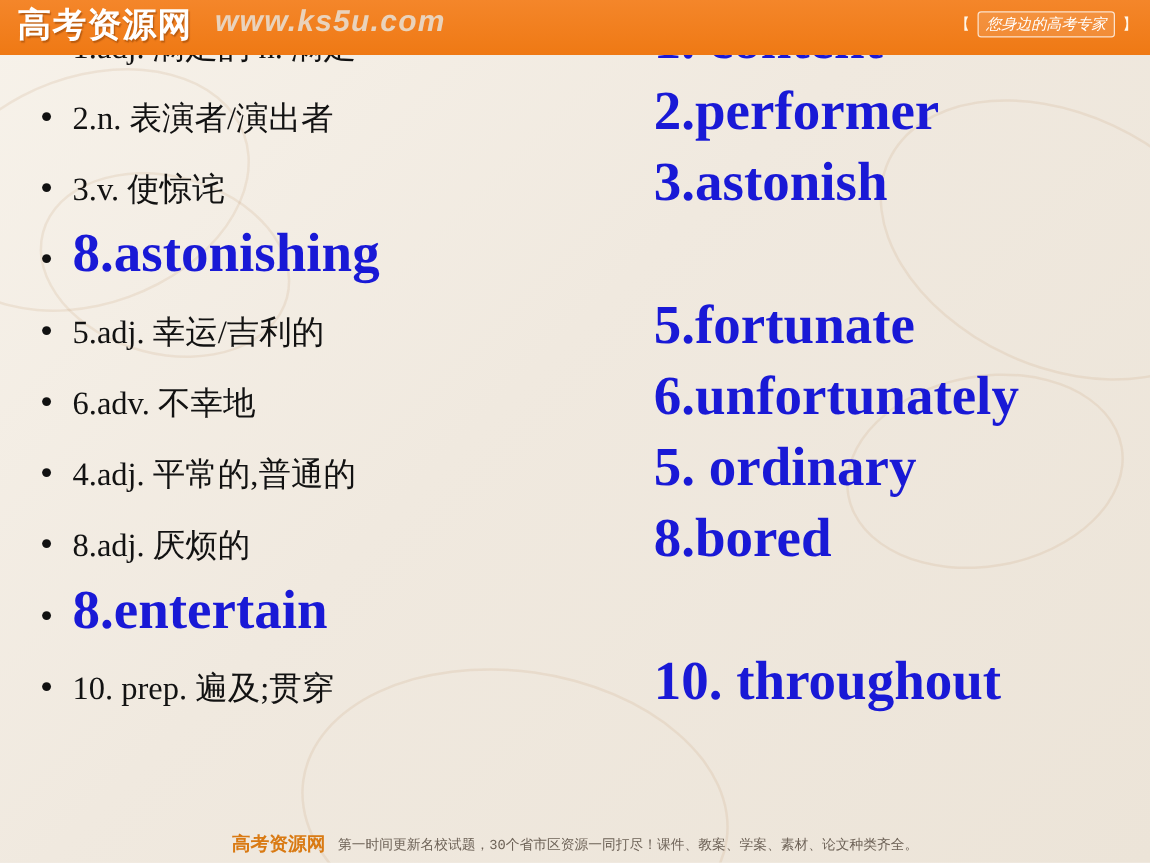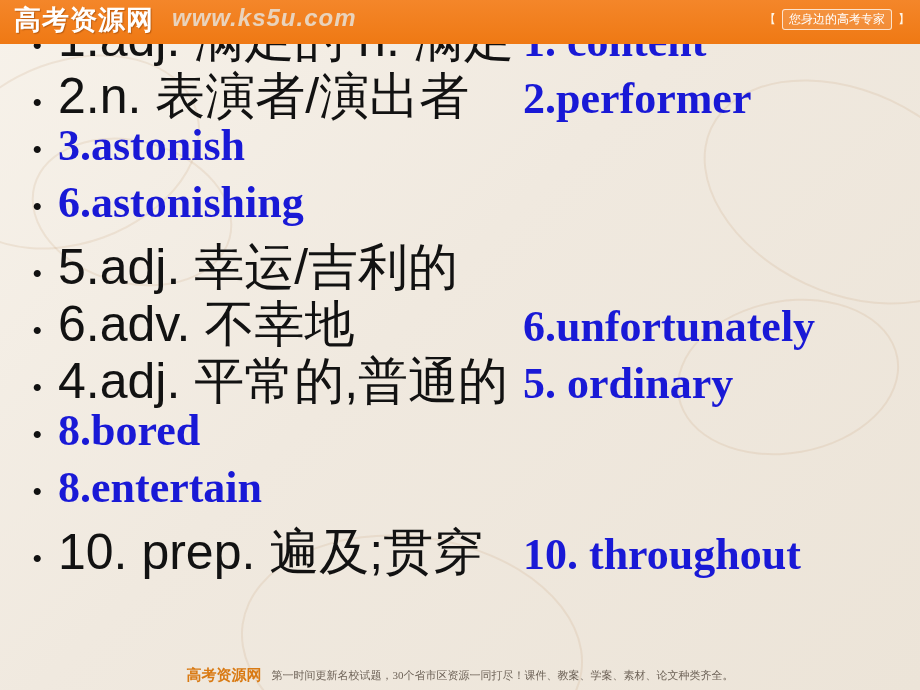--- a/index.html
+++ b/index.html
@@ -78,20 +78,21 @@
     font-family: "Liberation Sans", sans-serif;
     font-size: 12px;
     color: #ffffff;
     white-space: nowrap;
   }
   #banner-right .chip {
     border: 1px solid rgba(255,255,255,0.75);
     border-radius: 3px;
     padding: 1px 6px;
     background: rgba(255,255,255,0.12);
+    font-style: italic;
   }
   #banner-right .plain { color: #fff6e8; }
 
   
   #list {
     position: absolute;
     left: 0;
     top: 6px;
     width: 920px;
     z-index: 2;
@@ -105,23 +106,23 @@
   .bullet {
     width: 26px;
     flex: 0 0 26px;
     font-size: 30px;
     line-height: 1;
     color: #111111;
     text-align: left;
   }
   .cn {
     flex: 0 0 465px;
-    font-size: 50px;
+    font-size: 26px;
     color: #121212;
-    font-family: Liberation Sans, sans-serif;
+    font-family: Liberation Serif, serif;
     white-space: nowrap;
     letter-spacing: 0px;
   }
   .en {
     flex: 1 1 auto;
     font-size: 44px;
     font-weight: bold;
     color: #1919d6;
     font-family: "Liberation Serif", serif;
     white-space: nowrap;
@@ -141,21 +142,21 @@
     gap: 10px;
   }
   #footer-logo {
     font-family: "Liberation Serif", serif;
     font-size: 15px;
     font-weight: bold;
     color: #d97a13;
     white-space: nowrap;
   }
   #footer-text {
-    font-family: Liberation Serif, serif;
+    font-family: Liberation Mono, monospace;
     font-size: 11px;
     color: #6d6257;
     white-space: nowrap;
   }
 </style>
 </head>
 <body>
 
 <div id="slide">
 
@@ -184,47 +185,50 @@
     </div>
 
     <div class="row">
       <span class="bullet">•</span>
       <span class="cn">2.n. 表演者/演出者</span>
       <span class="en">2.performer</span>
     </div>
 
     <div class="row">
       <span class="bullet">•</span>
+      <span class="cn">3.v. 使惊诧</span>
       <span class="en">3.astonish</span>
     </div>
 
     <div class="row">
       <span class="bullet">•</span>
-      <span class="en">6.astonishing</span>
+      <span class="en">8.astonishing</span>
     </div>
 
     <div class="row">
       <span class="bullet">•</span>
       <span class="cn">5.adj. 幸运/吉利的</span>
+      <span class="en">5.fortunate</span>
     </div>
 
     <div class="row">
       <span class="bullet">•</span>
       <span class="cn">6.adv. 不幸地</span>
       <span class="en">6.unfortunately</span>
     </div>
 
     <div class="row">
       <span class="bullet">•</span>
       <span class="cn">4.adj. 平常的,普通的</span>
       <span class="en">5. ordinary</span>
     </div>
 
     <div class="row">
       <span class="bullet">•</span>
+      <span class="cn">8.adj.  厌烦的</span>
       <span class="en"> 8.bored</span>
     </div>
 
     <div class="row">
       <span class="bullet">•</span>
       <span class="en"> 8.entertain</span>
     </div>
 
     <div class="row">
       <span class="bullet">•</span>

